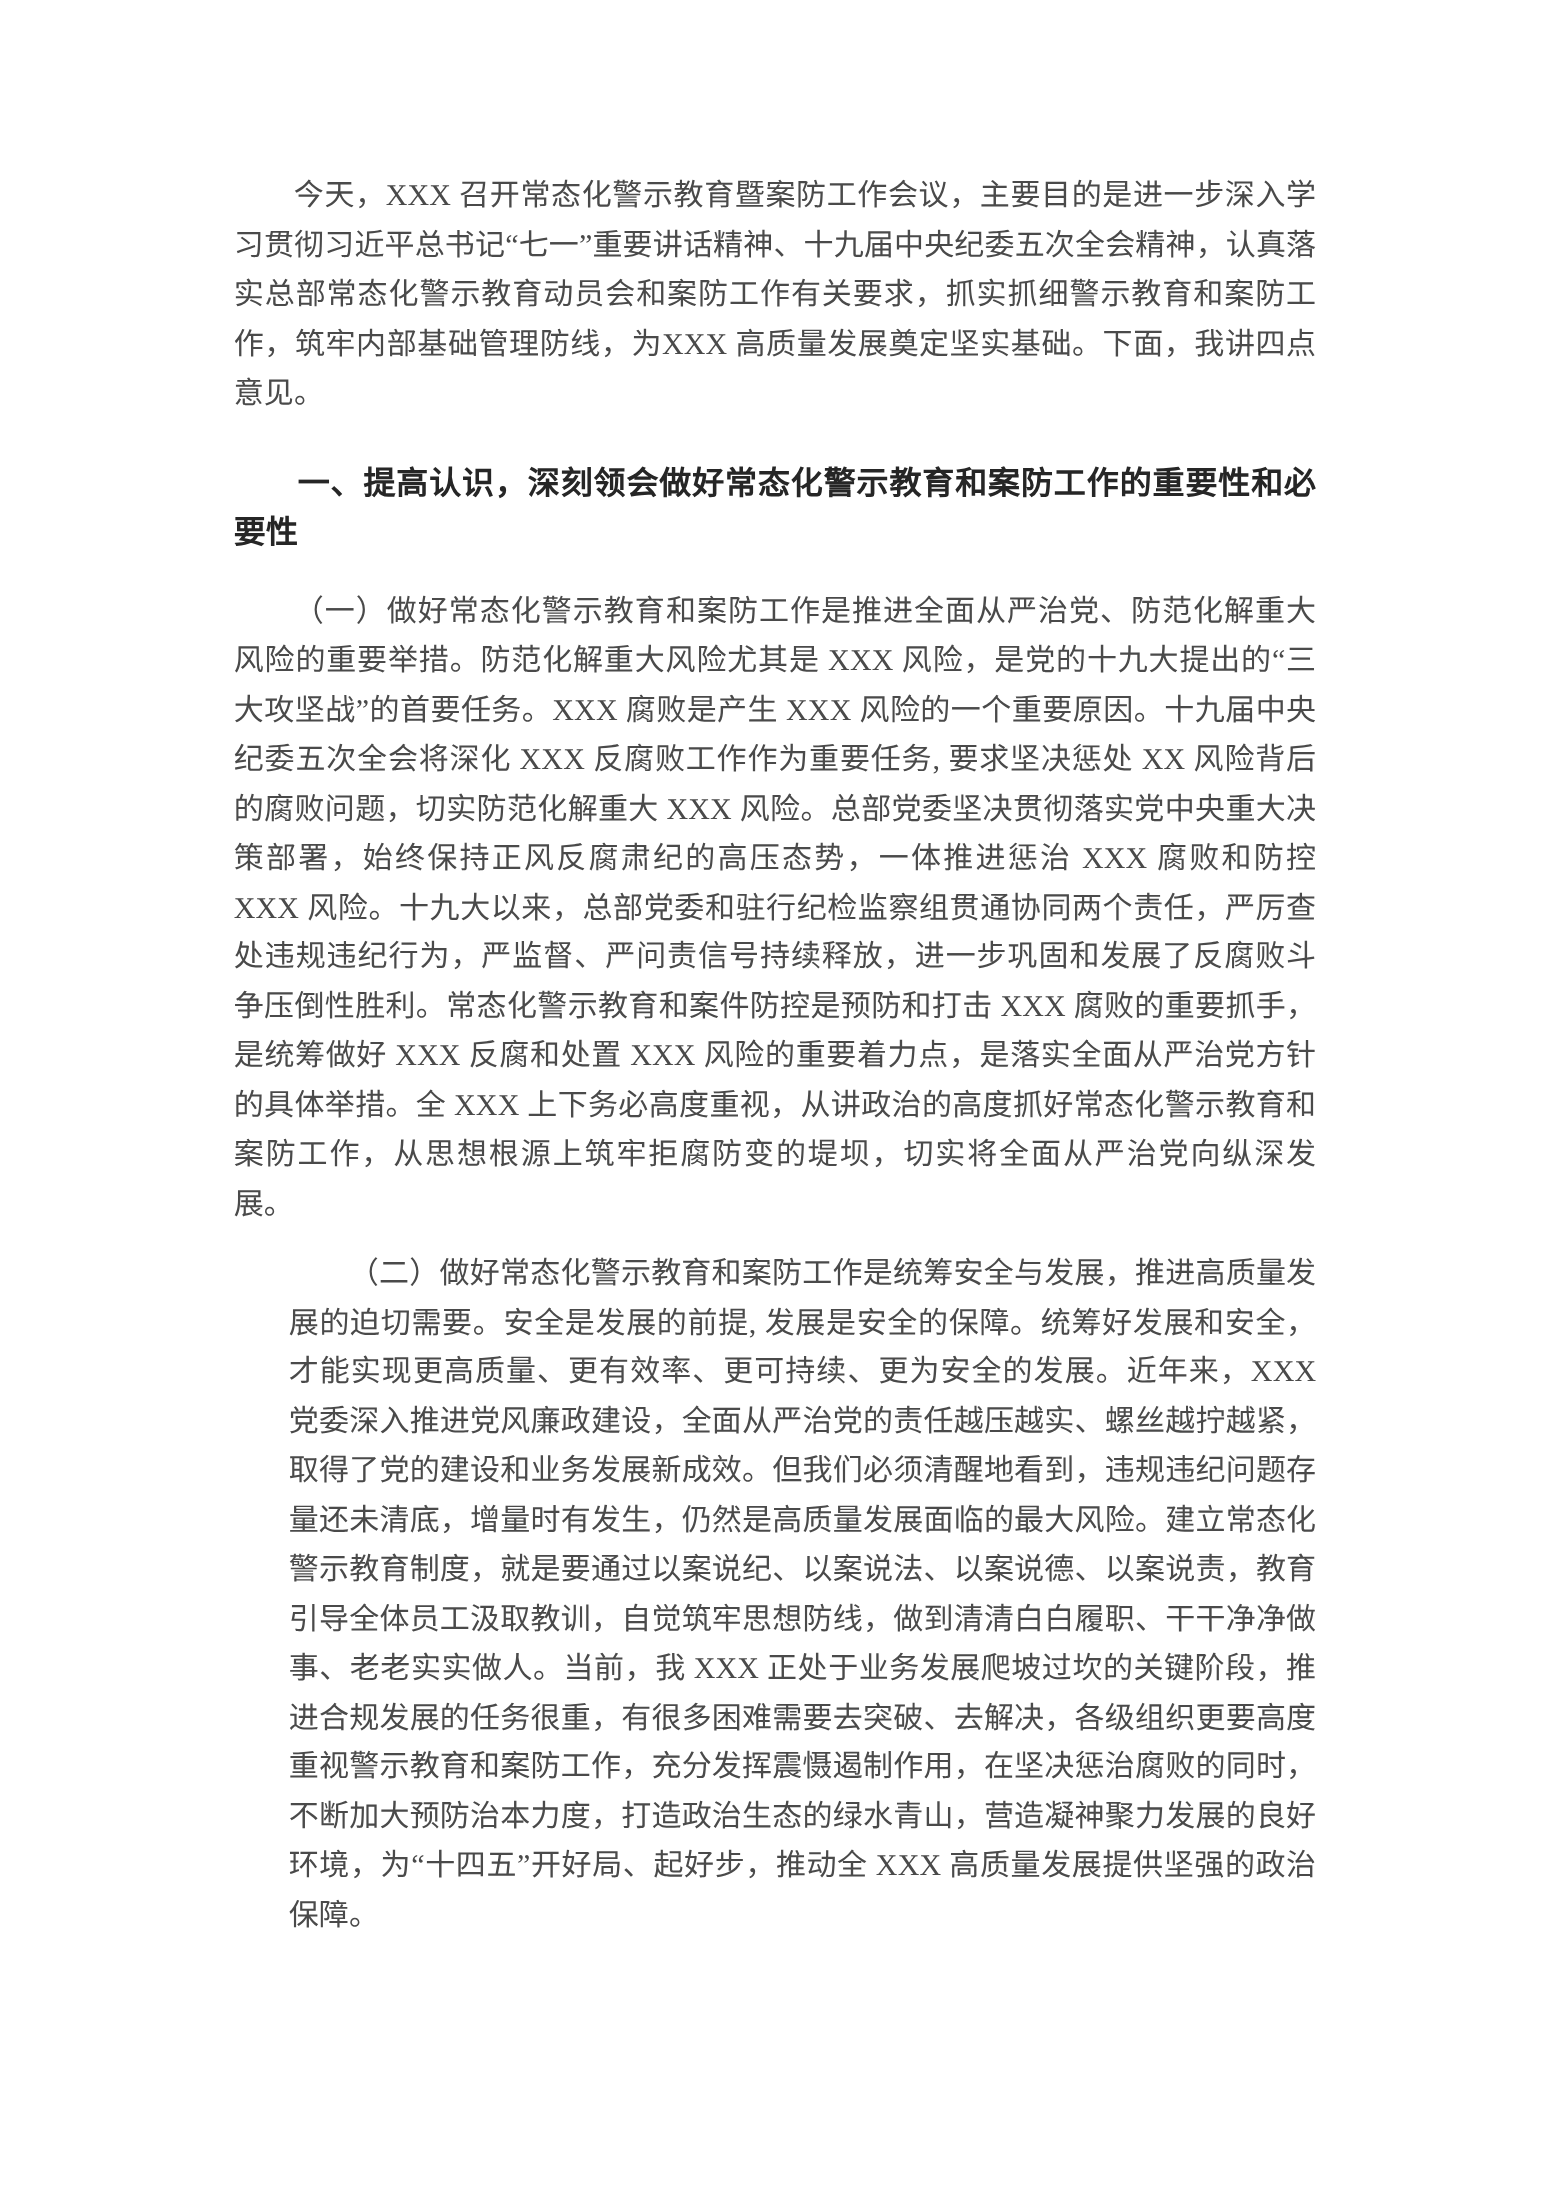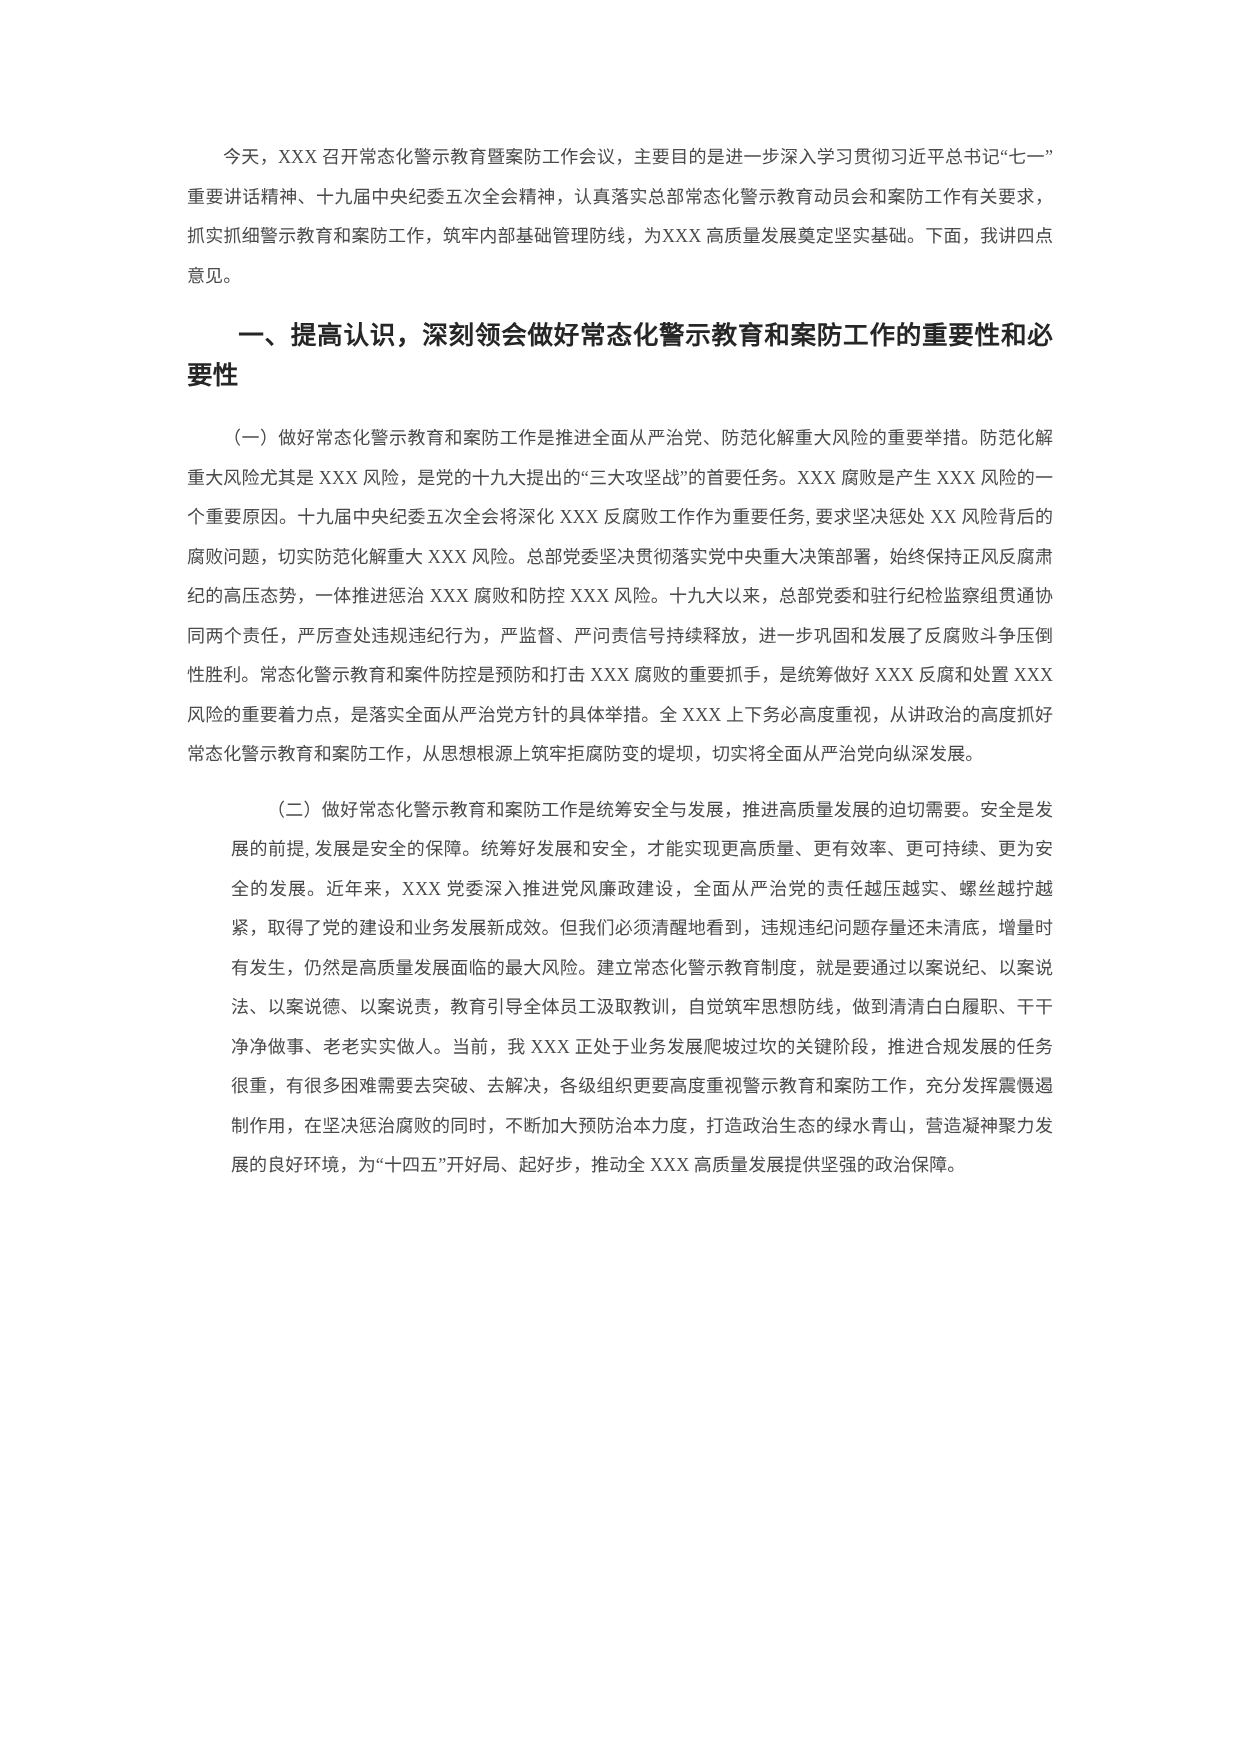--- a/index.html
+++ b/index.html
@@ -29,38 +29,38 @@
     padding: 138px 187px 0 187px;
   }
 
   .doc-body {
     width: 866px;
   }
 
   
   p.para {
     margin: 0 0 0 0;
-    font-size: 18px;
+    font-size: 24px;
     line-height: 39.5px;
     color: #4a4a4a;
     text-align: justify;
     text-justify: inter-ideograph;
     text-indent: 2em;
     letter-spacing: 0.1px;
     font-weight: 400;
   }
 
   p.para + p.para {
     margin-top: 16px;
     margin-left: 44px;
   }
 
   
   h2.heading {
-    margin: 20px 0 16px 0;
+    margin: 32px 0 16px 0;
     font-size: 25.6px;
     line-height: 39.5px;
     color: #262626;
     font-weight: 700;
     text-align: justify;
     text-justify: inter-ideograph;
     text-indent: 2em;
     font-family: "Liberation Sans", "DejaVu Sans", sans-serif;
     letter-spacing: 0.2px;
   }

